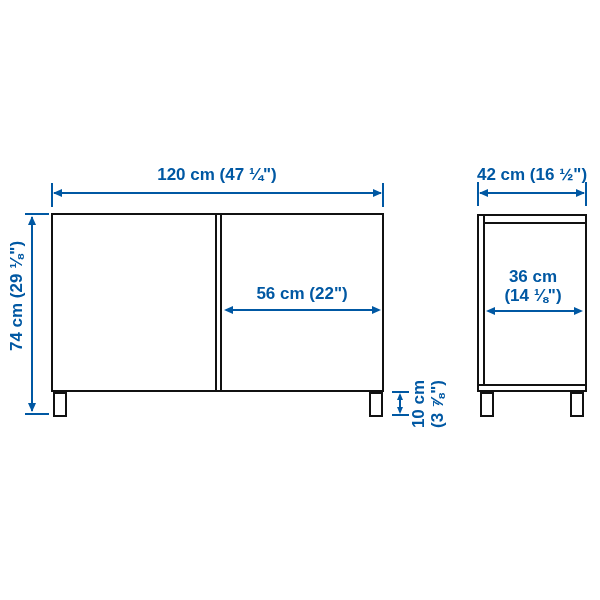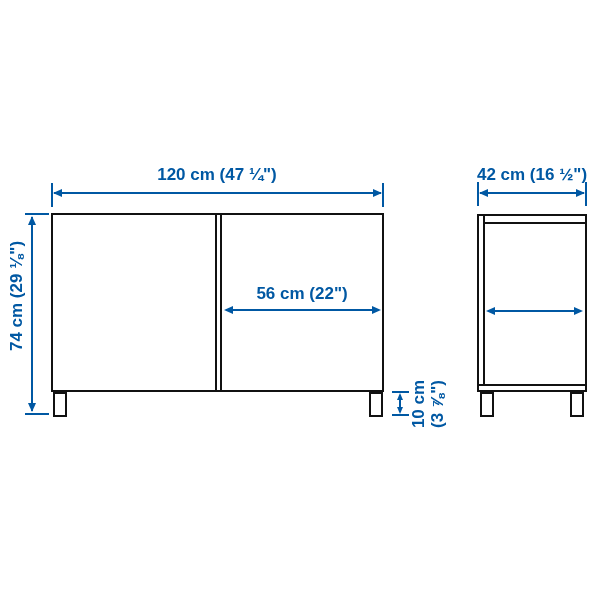--- a/index.html
+++ b/index.html
@@ -79,14 +79,18 @@
   <div class="bl" style="left:477px;top:182px;width:2px;height:24px;"></div>
   <div class="bl" style="left:585px;top:182px;width:2px;height:24px;"></div>
   <div class="bl" style="left:480px;top:192px;width:104px;height:2px;"></div>
   <div class="ah ah-left" style="left:479px;top:189px;"></div>
   <div class="ah ah-right" style="left:576px;top:189px;"></div>
   <div class="dimlabel" style="left:457px;top:165px;width:150px;">42 cm (16 ½")</div>
 
   <div class="bl" style="left:488px;top:310px;width:93px;height:2px;"></div>
   <div class="ah ah-left" style="left:486px;top:307px;"></div>
   <div class="ah ah-right" style="left:574px;top:307px;"></div>
+  <div class="dimlabel two" style="left:473px;top:267px;width:120px;">
+    <div>36 cm</div>
+    <div>(14 ⅛")</div>
+  </div>
 
 </div>
 
 </body></html>

